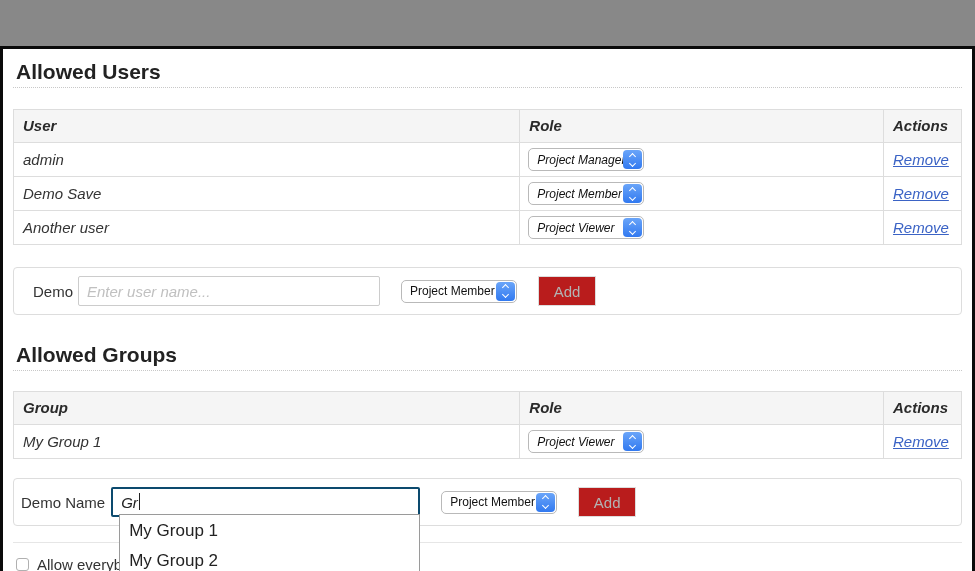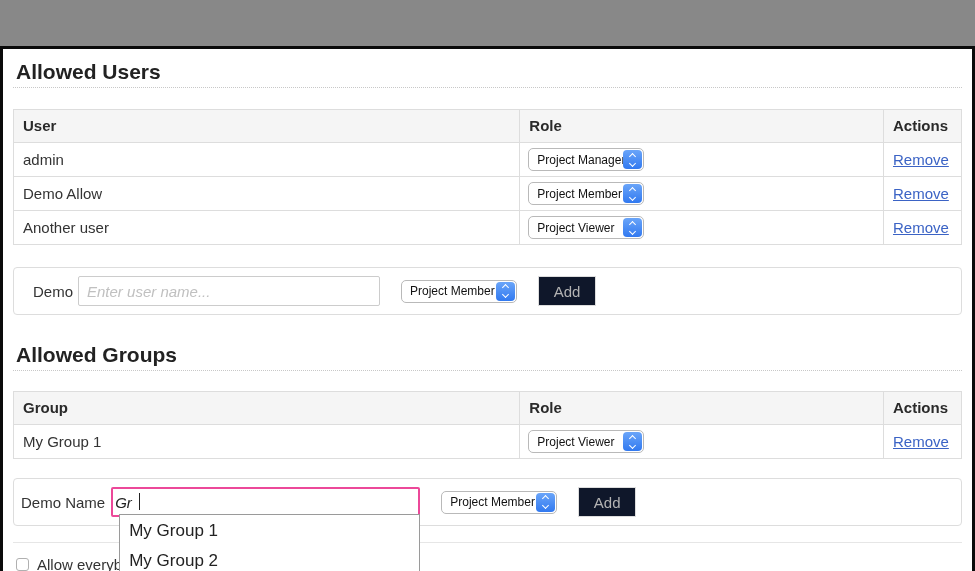--- a/index.html
+++ b/index.html
@@ -24,20 +24,21 @@
     color:#222;
     border-bottom:1px dotted #c8c8c8;
     font-weight:bold;
   }
 
   table.perm-table {
     width:100%;
     border-collapse:collapse;
     margin-top:21px;
     font-size:15px;
+    font-style:italic;
   }
   table.perm-table th, table.perm-table td {
     border:1px solid #ddd;
     text-align:left;
     padding:7px 9px;
     line-height:18px;
   }
   table.perm-table th {
     background:#f5f5f5;
     font-weight:bold;
@@ -104,23 +105,23 @@
     font-size:15px;
     color:#222;
     outline:none;
     font-style:italic;
   }
   input.text-input::placeholder { color:#c0c0c0; opacity:1; }
 
   .ac-wrap { position:relative; margin-left:6px; }
   input.text-input.focused {
     width:309px; margin-left:0;
-    border:2px solid #ec4899;
+    border:2px solid #0c4a6e;
     border-radius:2px;
-    padding:0 2px;
+    padding:0 8px;
   }
   .caret {
     position:absolute; left:28px; top:6px;
     width:1px; height:17px; background:#222;
   }
   .autocomplete {
     position:absolute;
     left:8px; top:27px;
     width:301px;
     background:#fff;
@@ -134,21 +135,21 @@
     padding:3px 9px;
     line-height:24px;
     cursor:pointer;
     white-space:nowrap;
   }
 
   .msel.form-sel { margin-left:21px; }
   button.add-btn {
     margin-left:21px;
     width:58px; height:30px;
-    background:#0f172a;
+    background:#b91c1c;
     border:1px solid #ddd;
     border-radius:0;
     color:#b3b3b3;
     font-family:"Liberation Sans", sans-serif;
     font-size:15px;
     cursor:default;
   }
 
   hr.divider {
     border:none;
@@ -218,21 +219,21 @@
               <span class="sel-label">Project Manager</span>
               <span class="stepper">
                   <i class="chev chev-up"></i>
                   <i class="chev chev-down"></i>
                 </span>
             </span>
           </td>
           <td><a class="remove-link">Remove</a></td>
         </tr>
         <tr>
-          <td>Demo Allow</td>
+          <td>Demo Save</td>
           <td class="role-cell">
             <span class="msel">
               <span class="sel-label">Project Member</span>
               <span class="stepper">
                   <i class="chev chev-up"></i>
                   <i class="chev chev-down"></i>
                 </span>
             </span>
           </td>
           <td><a class="remove-link">Remove</a></td>

